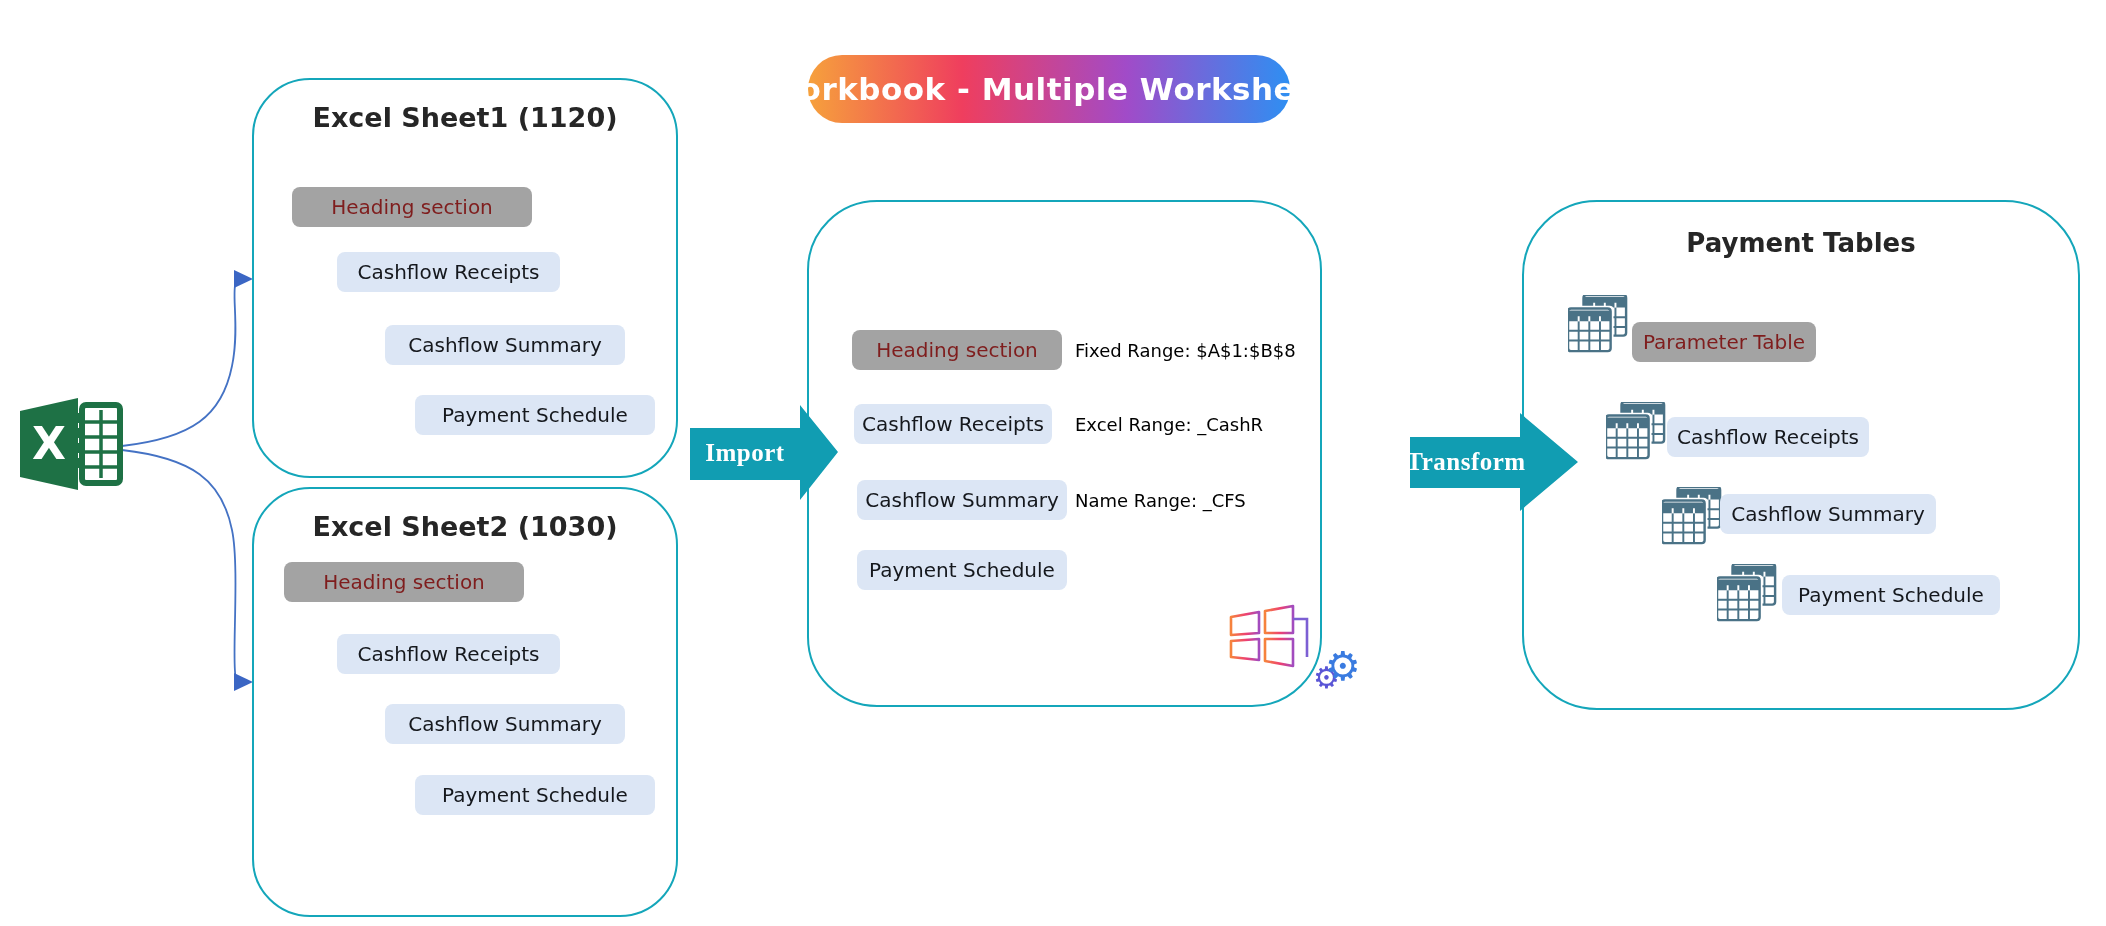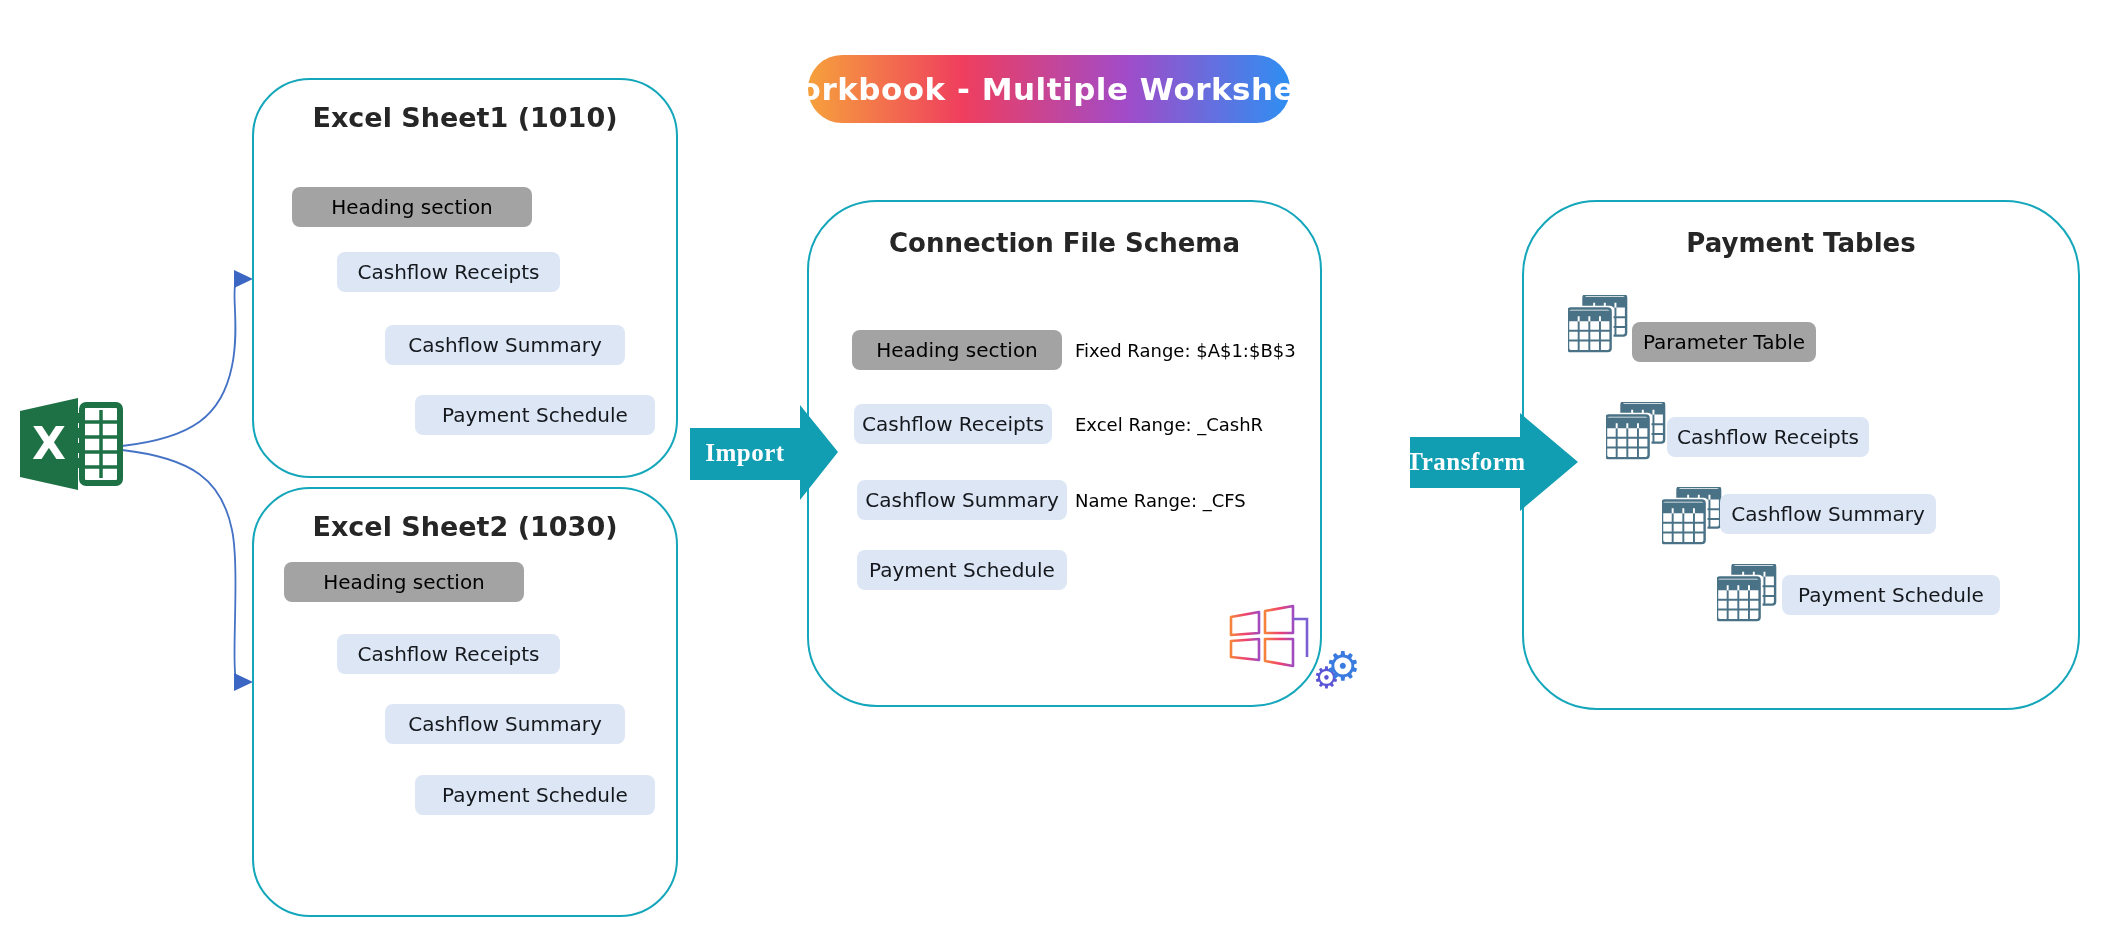--- a/index.html
+++ b/index.html
@@ -23,21 +23,21 @@
   #panel-remote{left:1522px;top:200px;width:558px;height:510px;border-radius:75px;}
   #panel-sheet1 .panel-title,#panel-sheet2 .panel-title{top:22px;font-size:27px;}
   #panel-schema .panel-title,#panel-remote .panel-title{top:26px;font-size:26px;}
   
   .pill{
     position:absolute;height:40px;border-radius:8px;box-sizing:border-box;
     display:flex;align-items:center;justify-content:center;
     font-size:20px;white-space:nowrap;
   }
   .pill.blue{background:#DCE6F5;color:#15181D;}
-  .pill.gray{background:#A3A3A3;color:#000000;}
+  .pill.gray{background:#A3A3A3;color:#7f1d1d;}
   
   .anno{
     position:absolute;height:40px;display:flex;align-items:center;
     font-size:18px;color:#000;white-space:nowrap;
   }
   
   .barrow{position:absolute;width:170px;height:101px;background:#119DB2;}
   .barrow .lbl{
     position:absolute;left:0;top:0;height:100%;display:flex;align-items:center;justify-content:center;
     color:#fff;font-family:"Liberation Serif","DejaVu Serif",serif;font-weight:bold;font-size:25px;letter-spacing:.5px;
@@ -100,21 +100,21 @@
       <polygon points="0,15 58,2 58,94 0,81" fill="#1E7145"></polygon>
       <text x="29" y="63" text-anchor="middle" font-size="44" font-weight="bold" font-family="DejaVu Sans, sans-serif" fill="#fff">X</text>
     </svg>
   </div>
 
   <div class="badge">
     <span>Workbook - Multiple Worksheet</span>
   </div>
 
   <div class="panel" id="panel-sheet1">
-    <div class="panel-title">Excel Sheet1 (1010)</div>
+    <div class="panel-title">Excel Sheet1 (1120)</div>
     <div class="pill gray" style="left:38px;top:107px;width:240px;">
         <span>Heading section</span>
       </div>
     <div class="pill blue" style="left:83px;top:172px;width:223px;">
         <span>Cashflow Receipts</span>
       </div>
     <div class="pill blue" style="left:131px;top:245px;width:240px;">
         <span>Cashflow Summary</span>
       </div>
     <div class="pill blue" style="left:161px;top:315px;width:240px;">
@@ -132,25 +132,24 @@
       </div>
     <div class="pill blue" style="left:131px;top:215px;width:240px;">
         <span>Cashflow Summary</span>
       </div>
     <div class="pill blue" style="left:161px;top:286px;width:240px;">
         <span>Payment Schedule</span>
       </div>
   </div>
 
   <div class="panel" id="panel-schema">
-    <div class="panel-title">Connection File Schema</div>
     <div class="pill gray" style="left:43px;top:128px;width:210px;">
         <span>Heading section</span>
       </div>
-    <div class="anno" style="left:266px;top:128px;">Fixed Range: $A$1:$B$3</div>
+    <div class="anno" style="left:266px;top:128px;">Fixed Range: $A$1:$B$8</div>
     <div class="pill blue" style="left:45px;top:202px;width:198px;">
         <span>Cashflow Receipts</span>
       </div>
     <div class="anno" style="left:266px;top:202px;">Excel Range: _CashR</div>
     <div class="pill blue" style="left:48px;top:278px;width:210px;">
         <span>Cashflow Summary</span>
       </div>
     <div class="anno" style="left:266px;top:278px;">Name Range: _CFS</div>
     <div class="pill blue" style="left:48px;top:348px;width:210px;">
         <span>Payment Schedule</span>

